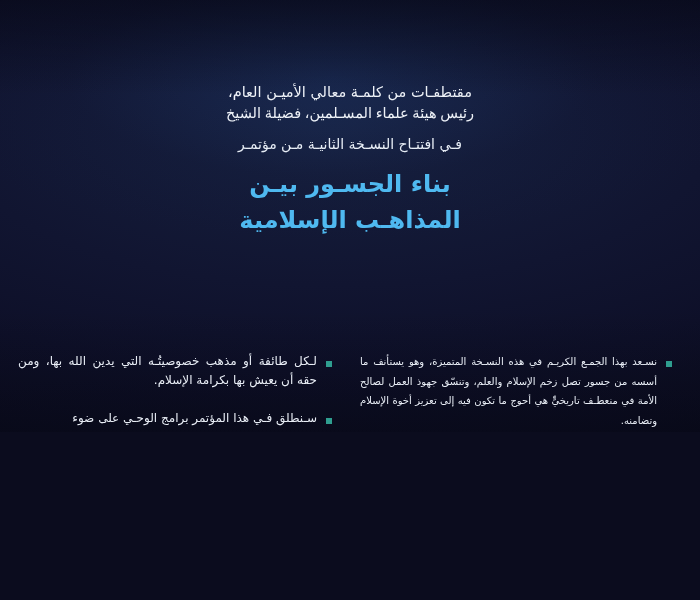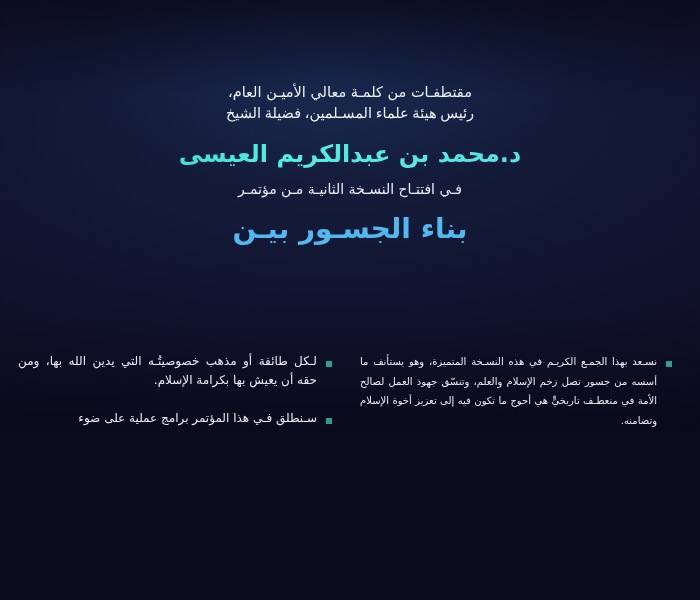--- a/index.html
+++ b/index.html
@@ -79,21 +79,21 @@
   .occasion {
     margin-top: 10px;
     color: #e8eef6;
     font-size: 14px;
     line-height: 20px;
     font-weight: 400;
   }
 
   .conf-title {
     margin-top: 12px;
-    font-size: 28px;
+    font-size: 24px;
     line-height: 36px;
     font-weight: 700;
     color: #4fb9f0;
     letter-spacing: 0.3px;
   }
   .conf-title .t2 { display: block; }
 
   
   .columns {
     position: absolute;
@@ -142,26 +142,26 @@
 
 <div class="poster">
   <div class="content">
 
     <div class="header">
       <div class="kicker">
         <span>مقتطفـات من كلمـة معالي الأميـن العام،</span>
         <span class="l2">رئيس هيئة علماء المسـلمين، فضيلة الشيخ</span>
       </div>
 
-      <div class="speaker">د.محمد بن عبدالكريم العيسى</div>
 
       <div class="occasion">فـي افتتـاح النسـخة الثانيـة مـن مؤتمـر</div>
 
       <div class="conf-title">
         <span>بناء الجسـور بيـن</span>
+        <span class="t2">المذاهـب الإسلامية</span>
       </div>
     </div>
 
     <div class="columns">
 
       <div class="col col-right">
 
         <div class="bullet-item">
           <span class="bullet-dot"></span>
           <div class="bullet-text">نسـعد بهذا الجمـع الكريـم في هذه النسـخة المتميزة، وهو يستأنف ما أسسه من جسور تصل زخم الإسلام والعلم، وتنسّق جهوذ العمل لصالح الأمة في منعطـف تاريخيٍّ هي أحوج ما تكون فيه إلى تعزيز أخوة الإسلام وتضامنه.</div>
@@ -173,21 +173,21 @@
       <div class="col col-left">
 
         <div class="bullet-item">
           <span class="bullet-dot"></span>
           <div class="bullet-text">لـكل طائفة أو مذهب خصوصيتُـه التي يدين الله بها، ومن حقه أن يعيش بها بكرامة الإسلام.</div>
         </div>
 
 
         <div class="bullet-item">
           <span class="bullet-dot"></span>
-          <div class="bullet-text">سـنطلق فـي هذا المؤتمر برامج عملية على ضوء</div>
+          <div class="bullet-text">سـنطلق فـي هذا المؤتمر برامج الوحـي على ضوء</div>
         </div>
 
       </div>
 
     </div>
 
   </div>
 </div>
 
 </body></html>

